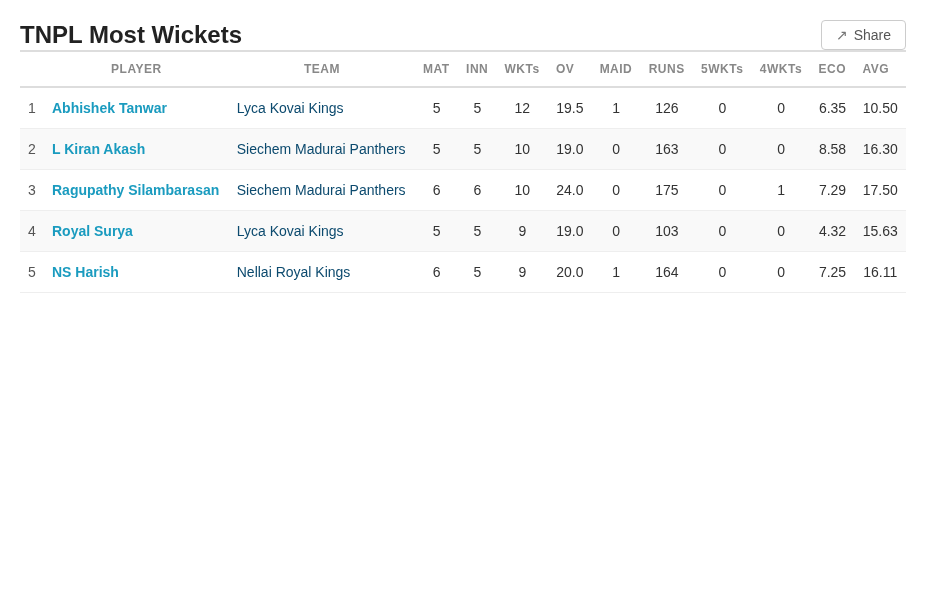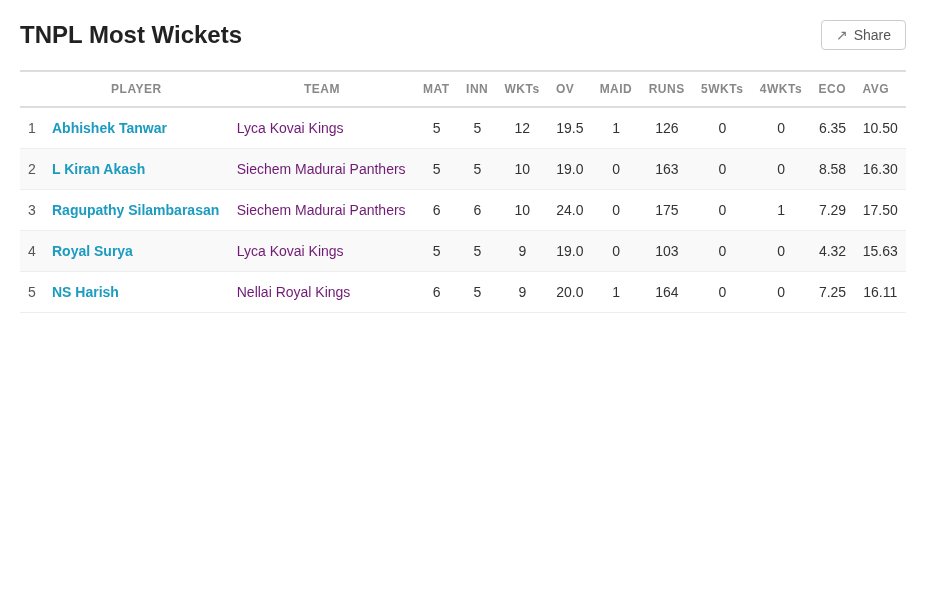--- a/index.html
+++ b/index.html
@@ -11,21 +11,20 @@
     }
     .container {
       max-width: 926px;
       margin: 0 auto;
       padding: 20px;
     }
     .header {
       display: flex;
       justify-content: space-between;
       align-items: center;
-      margin-bottom: 20px;
     }
     .title {
       font-size: 24px;
       font-weight: bold;
       color: #222;
     }
     .share-btn {
       display: flex;
       align-items: center;
       gap: 6px;
@@ -77,21 +76,21 @@
       font-weight: normal;
       min-width: 20px;
     }
     .player-link {
       color: #1a9bbf;
       text-decoration: none;
       cursor: pointer;
       font-weight: bold;
     }
     .team-link {
-      color: #701a75;
+      color: #0c4a6e;
       text-decoration: none;
       cursor: pointer;
     }
     th.num { text-align: left; }
     td.num { text-align: center; }
   </style>
 </head>
 <body>
 
 <div class="container">

